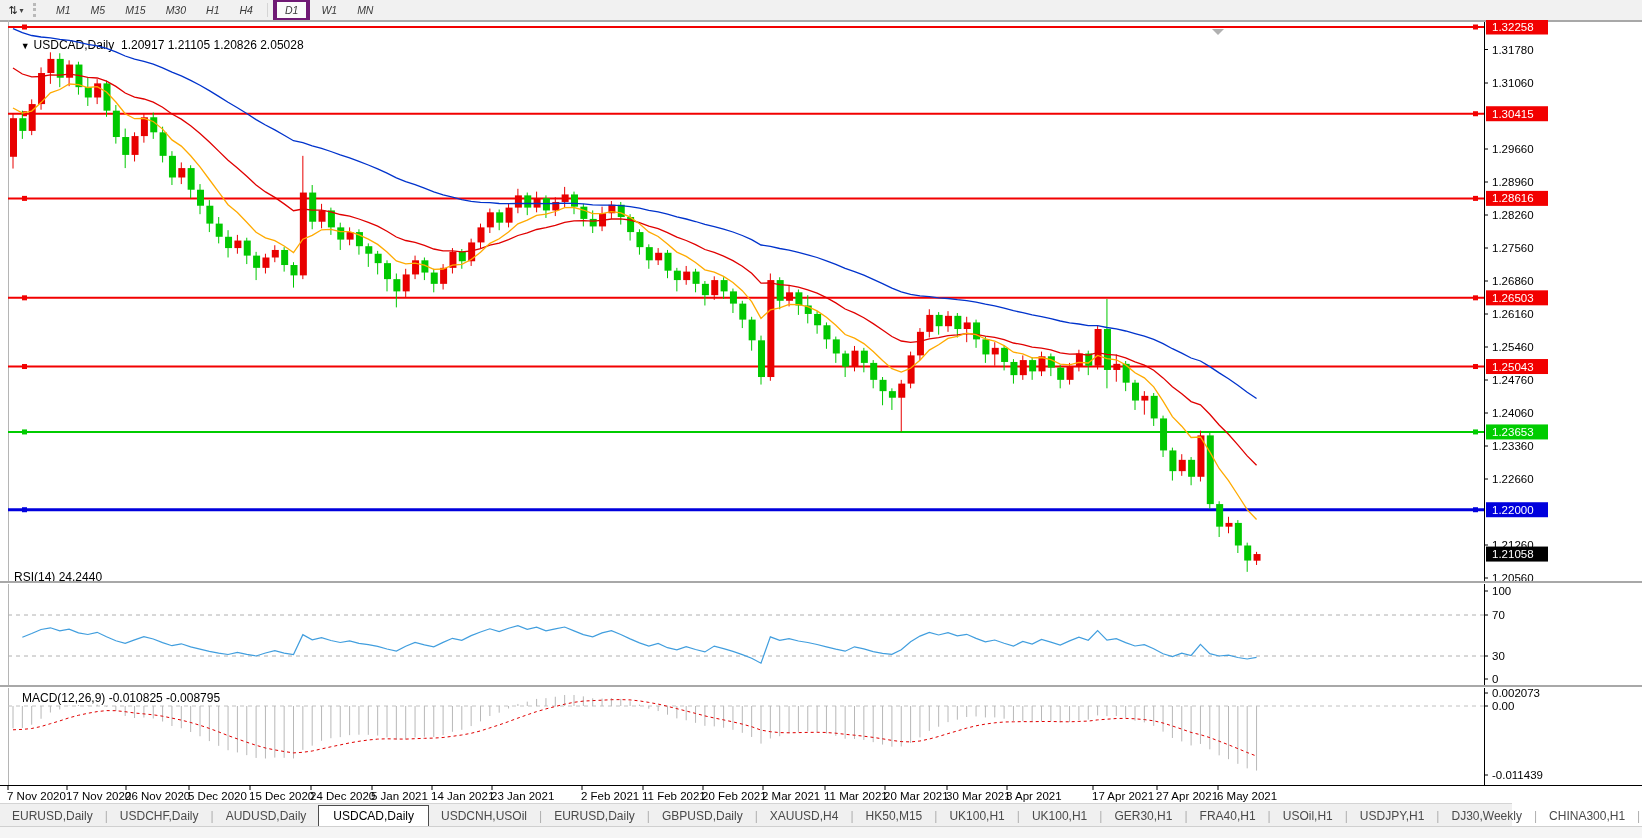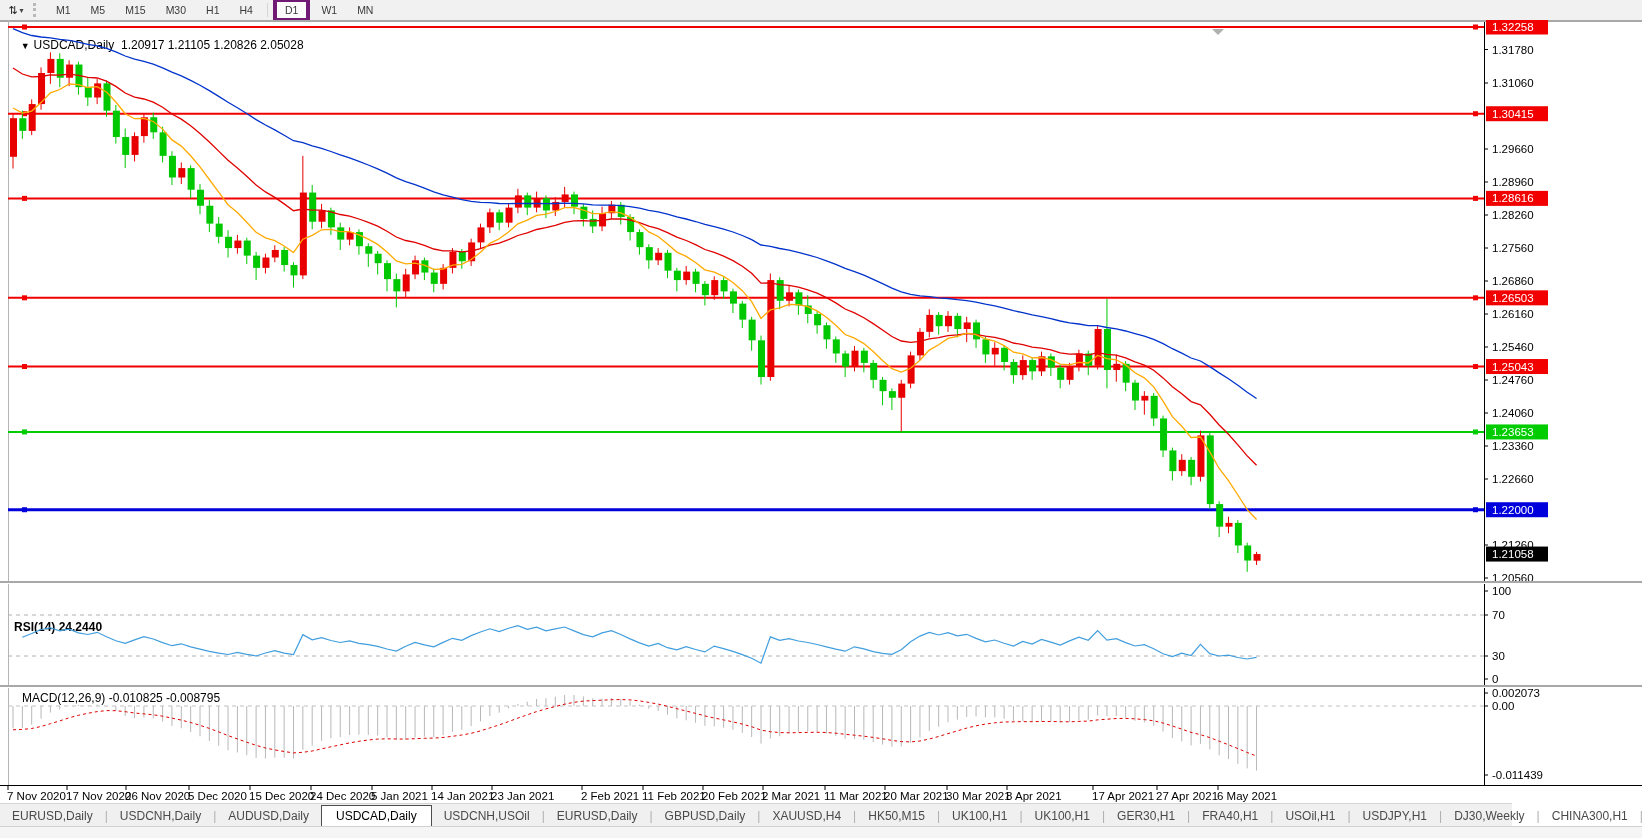--- a/index.html
+++ b/index.html
@@ -5,30 +5,30 @@
   html,body{margin:0;padding:0;}
   body{width:1642px;height:838px;overflow:hidden;background:#fff;
        font-family:"Liberation Sans",sans-serif;position:relative;}
   
   .toolbar{position:absolute;left:0;top:0;width:1642px;height:20px;background:#f1f1f1;
            border-bottom:1px solid #d9d9d9;display:flex;align-items:center;font-size:10.5px;color:#333;}
   .tool-icon{width:26px;height:16px;margin-left:3px;display:flex;align-items:center;justify-content:center;
              color:#222;font-size:11px;cursor:pointer;}
   .tool-icon .dd{font-size:8px;color:#444;margin-left:2px;}
   .grip{width:4px;height:14px;border-left:3px dotted #b9b9b9;margin:0 6px 0 4px;}
-  .tfbtn{padding:2px 8px;margin:8px 1px;border:1px solid transparent;cursor:pointer;color:#3a3a3a;}
+  .tfbtn{padding:2px 8px;margin:8px 1px;border:1px solid transparent;cursor:pointer;color:#3a3a3a;font-style:italic;}
   .tfbtn.active{background:#fbfbfb;border:4px solid #701a75;}
   .tfsep{width:1px;height:14px;background:#d5d5d5;margin:0 4px;}
   
   .splitter{position:absolute;left:0;width:1642px;height:2px;background:#a8a8a8;border-bottom:1px solid #fff;}
   svg{position:absolute;left:0;}
   .panel-label{position:absolute;font-size:12px;color:#000;white-space:pre;}
   #main-title{left:14px;top:24px;}
   #main-title .caret{font-size:9px;margin-right:4px;}
-  #rsi-label{left:14px;top:620px;font-weight:bold;}
+  #rsi-label{left:14px;top:570px;}
   #macd-label{left:22px;top:691px;text-align:center;}
   .axis-bottom-line{position:absolute;left:0;top:785px;width:1642px;height:1px;background:#000;}
   
   #date-axis{position:absolute;left:0;top:786px;width:1598px;height:17px;background:#fff;}
   
   #tab-bar{position:absolute;left:0;top:803px;width:1512px;height:23px;background:#f0f0f0;
            border-top:1px solid #d4d4d4;display:flex;align-items:center;font-size:12px;color:#4a4a4a;}
   .tab{padding:3px 12px;cursor:pointer;white-space:nowrap;}
   .tab.active{background:#fff;border:1px solid #4d4d4d;border-bottom:1px solid #fff;color:#000;padding:3px 14px;}
   .tab-divider{color:#aeaeae;}
@@ -629,21 +629,21 @@
       <line x1="1157" y1="0" x2="1157" y2="4" stroke="#000"></line>
       <text x="1156" y="14" font-size="11.5" fill="#000">27 Apr 2021</text>
       <line x1="1218" y1="0" x2="1218" y2="4" stroke="#000"></line>
       <text x="1217" y="14" font-size="11.5" fill="#000">6 May 2021</text>
     </svg>
 </div>
 
 <div id="tab-bar">
     <div class="tab">EURUSD,Daily</div>
     <span class="tab-divider">|</span>
-    <div class="tab">USDCNH,Daily</div>
+    <div class="tab">USDCHF,Daily</div>
     <span class="tab-divider">|</span>
     <div class="tab">AUDUSD,Daily</div>
     <div class="tab active">USDCAD,Daily</div>
     <div class="tab">USDCNH,USOil</div>
     <span class="tab-divider">|</span>
     <div class="tab">EURUSD,Daily</div>
     <span class="tab-divider">|</span>
     <div class="tab">GBPUSD,Daily</div>
     <span class="tab-divider">|</span>
     <div class="tab">XAUUSD,H4</div>

